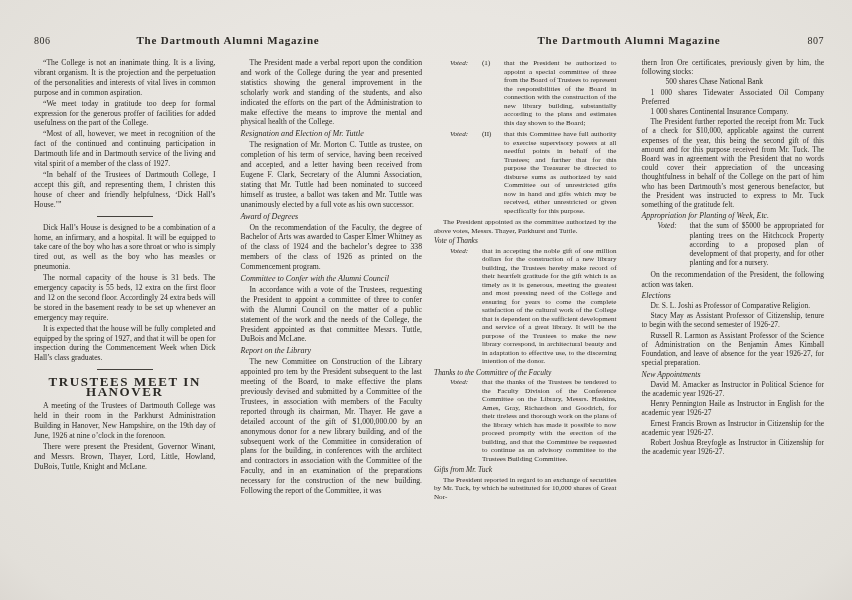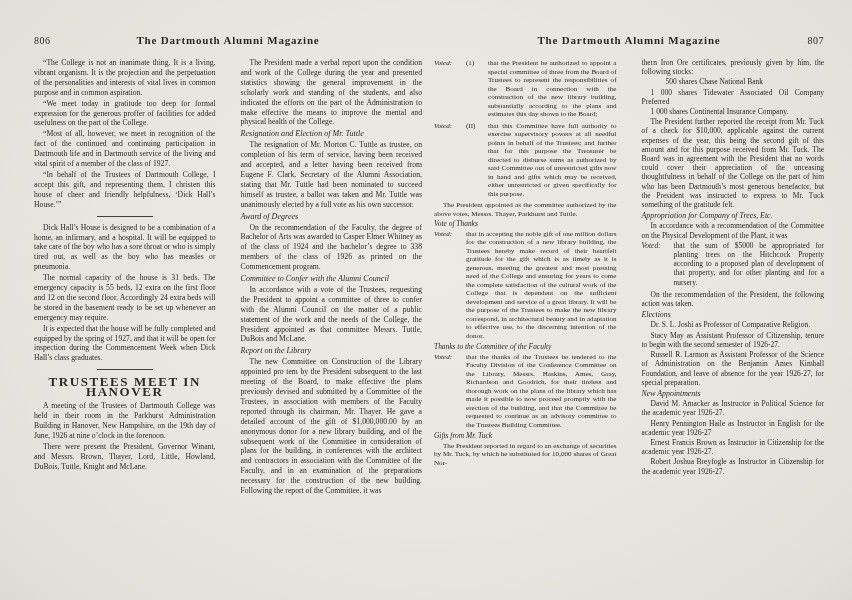--- a/index.html
+++ b/index.html
@@ -19,21 +19,21 @@
   
   .col-l{font-size:7.7px;line-height:9.9px;}
   .col-r1{font-size:7.1px;line-height:8.5px;}
   .col-r2{font-size:7.5px;line-height:9.2px;}
   .p{text-align:justify;text-indent:9px;margin:0 0 1px 0;}
   .cont{text-align:justify;text-indent:0;margin:0 0 1px 0;}
   .stock{padding-left:24px;margin:0 0 1px 0;}
   .hi{font-style:italic;margin:2px 0 1px 0;font-size:1.05em;}
   .hb{font-weight:bold;text-align:center;letter-spacing:1.6px;font-size:13px;margin:7px 0 4px 0;}
   .rule{width:56px;border-top:1px solid #44413c;margin:6px auto 6px auto;height:0;}
-  .voted{display:flex;margin:1px 0 3px 0;}
+  .voted{display:flex;margin:1px 0 3px 16px;}
   .voted-label{font-style:italic;flex:0 0 32px;}
   .voted-num{flex:0 0 22px;}
   .voted-body{flex:1;text-align:justify;min-width:0;}
 </style>
 </head>
 <body>
 
 <div class="spread">
 
   <div class="page page-left">
@@ -102,22 +102,21 @@
           </div>
           <div class="hi">Gifts from Mr. Tuck</div>
           <div class="p">The President reported in regard to an exchange of securities by Mr. Tuck, by which he substituted for 10,000 shares of Great Nor-</div>
         </div>
       <div class="col col-r2">
           <div class="cont">thern Iron Ore certificates, previously given by him, the following stocks:</div>
           <div class="stock">500 shares Chase National Bank</div>
           <div class="p">1 000 shares Tidewater Associated Oil Company Preferred</div>
           <div class="p">1 000 shares Continental Insurance Company.</div>
           <div class="p">The President further reported the receipt from Mr. Tuck of a check for $10,000, applicable against the current expenses of the year, this being the second gift of this amount and for this purpose received from Mr. Tuck. The Board was in agreement with the President that no words could cover their appreciation of the unceasing thoughtfulness in behalf of the College on the part of him who has been Dartmouth’s most generous benefactor, but the President was instructed to express to Mr. Tuck something of the gratitude felt.</div>
-          <div class="hi">Appropriation for Company of Trees, Etc.</div>
-          <div class="p">In accordance with a recommendation of the Committee on the Physical Development of the Plant, it was</div>
+          <div class="hi">Appropriation for Planting of Week, Etc.</div>
           <div class="voted">
             <span class="voted-label">Voted:</span>
             <div class="voted-body">that the sum of $5000 be appropriated for planting trees on the Hitchcock Property according to a proposed plan of development of that property, and for other planting and for a nursery.</div>
           </div>
           <div class="p">On the recommendation of the President, the following action was taken.</div>
           <div class="hi">Elections</div>
           <div class="p">Dr. S. L. Joshi as Professor of Comparative Religion.</div>
           <div class="p">Stacy May as Assistant Professor of Citizenship, tenure to begin with the second semester of 1926-27.</div>
           <div class="p">Russell R. Larmon as Assistant Professor of the Science of Administration on the Benjamin Ames Kimball Foundation, and leave of absence for the year 1926-27, for special preparation.</div>
           <div class="hi">New Appointments</div>

